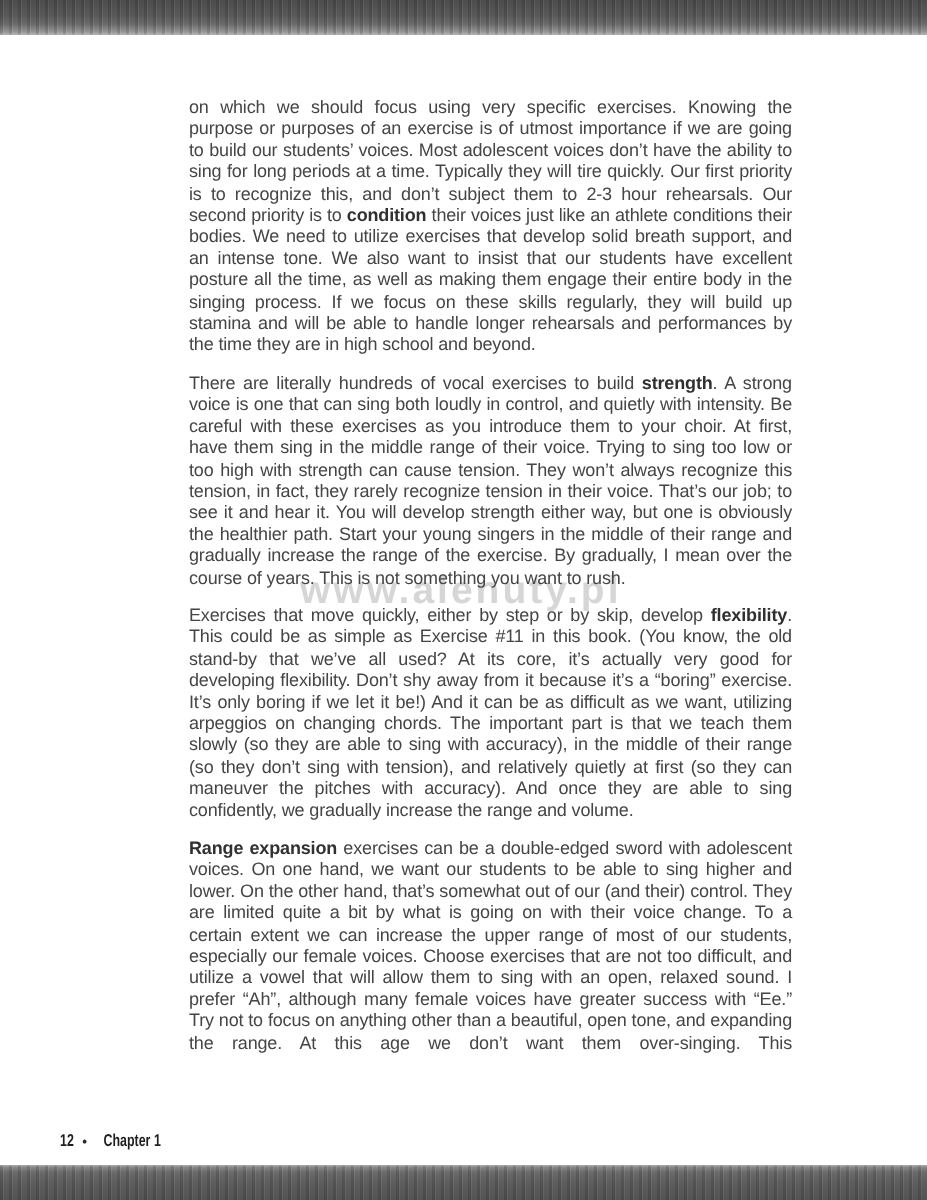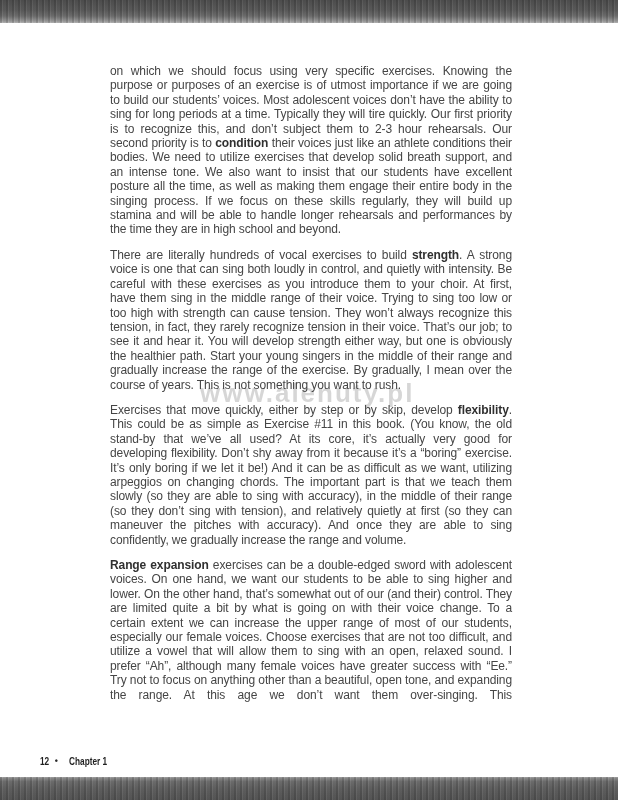--- a/index.html
+++ b/index.html
@@ -64,21 +64,21 @@
     font-size:26px;
     font-weight:700;
     letter-spacing:2px;
     color:#9f9f9f;
     opacity:0.42;
     white-space:nowrap;
     pointer-events:none;
   }
   .body-text{
     position:absolute;
-    left:110px;top:64px;
+    left:126px;top:64px;
     width:402px;
     z-index:2;
     font-size:12px;
     line-height:14.4px;
     letter-spacing:-0.1px;
     color:var(--text-color);
     text-align:justify;
   }
   .body-text p{
     margin:0 0 11px 0;

